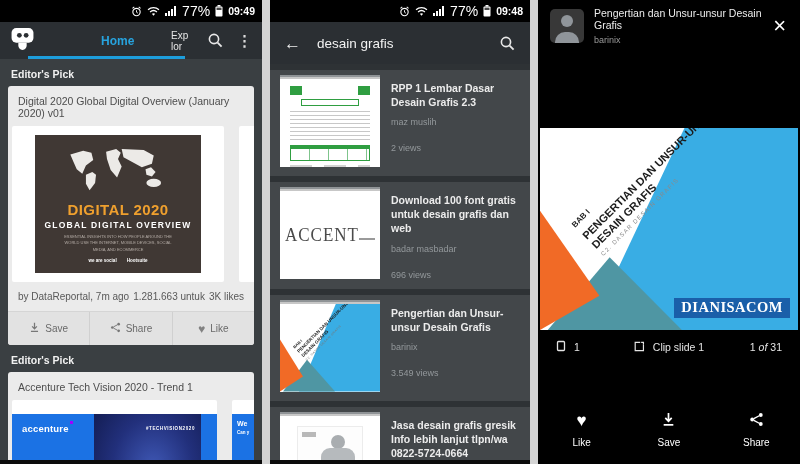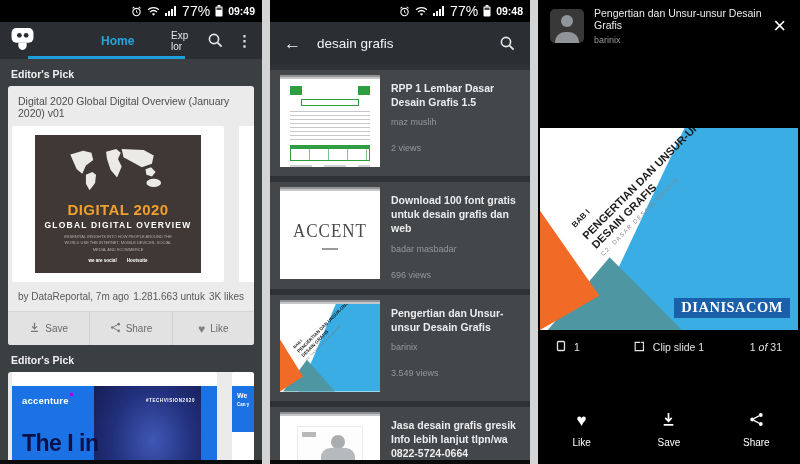--- a/index.html
+++ b/index.html
@@ -111,21 +111,21 @@
   .t1-logo { width:12px; height:9px; background:#2f9e41; }
   .t1-pill { width:58px; height:7px; border:1px solid #2f9e41; margin:4px auto 0; }
   .t1-lines { height:30px; margin-top:5px;
     background:repeating-linear-gradient(#b5b5b5 0 1px, transparent 1px 4px); opacity:.75; }
   .t1-table { height:16px; margin-top:4px; border:1px solid #2f9e41; border-top:4px solid #2f9e41;
     background:repeating-linear-gradient(90deg, transparent 0 18px, #7fc48c 18px 19px); }
   .t1-foot { height:6px; margin-top:4px;
     background:repeating-linear-gradient(90deg,#c0c0c0 0 22px, transparent 22px 34px); opacity:.7; }
 
   
-  .t2 { display:flex; flex-direction:column; align-items:center; justify-content:center; }
+  .t2 { display:flex; flex-direction:row; align-items:center; justify-content:center; }
   .t2-word { font-family:"Liberation Serif", serif; font-size:17px; color:#4a4a4a; letter-spacing:1px; transform:scaleY(1.15); }
   .t2-cap { width:16px; height:2px; background:#9a9a9a; margin-top:7px; }
 
   
   .tri { position:absolute; inset:0; }
   .tri-blue { background:#39ade4; clip-path:polygon(56% 0, 100% 0, 100% 100%, 19% 100%); }
   .tri-teal { background:#4f96a3; clip-path:polygon(27% 64%, 55% 100%, 3% 100%); }
   .tri-orange { background:#f16a26; clip-path:polygon(0 41%, 23% 83%, 0 100%); }
   .t3-rot { position:absolute; left:12px; top:42px; transform:rotate(-45deg); transform-origin:left top; color:#1d1d1d; width:95px; }
   .t3-bab { font-size:4px; font-weight:800; }
@@ -290,20 +290,21 @@
         <div class="c-btn">
           <span class="heart-g">♥</span>
           <span>Like</span>
         </div>
       </div>
     </div>
 
     <div class="section-label">Editor's Pick</div>
 
     <div class="card">
+      <div class="card-title">Accenture Tech Vision 2020 - Trend 1</div>
       <div class="carousel">
         <div class="slide-page c2-page">
           <div class="acc-img">
             <div class="acc-face"></div>
             <span class="acc-logo"><span>accenture</span><span class="acc-mark"></span></span>
             <span class="acc-hash">#TECHVISION2020</span>
             <span class="acc-head">The I in</span>
           </div>
         </div>
         <div class="peek peek2">
@@ -372,21 +373,21 @@
         <div class="t1-logos">
             <span class="t1-logo"></span>
             <span class="t1-logo"></span>
           </div>
         <div class="t1-pill"></div>
         <div class="t1-lines"></div>
         <div class="t1-table"></div>
         <div class="t1-foot"></div>
       </div>
       <div class="rtext">
-        <div class="rtitle">RPP 1 Lembar Dasar Desain Grafis 1.5</div>
+        <div class="rtitle">RPP 1 Lembar Dasar Desain Grafis 2.3</div>
         <div class="rmeta">maz muslih</div>
         <div class="rviews">2 views</div>
       </div>
     </div>
 
     <div class="srow">
       <div class="thumb t2">
         <span class="t2-word">ACCENT</span>
         <span class="t2-cap"></span>
       </div>

